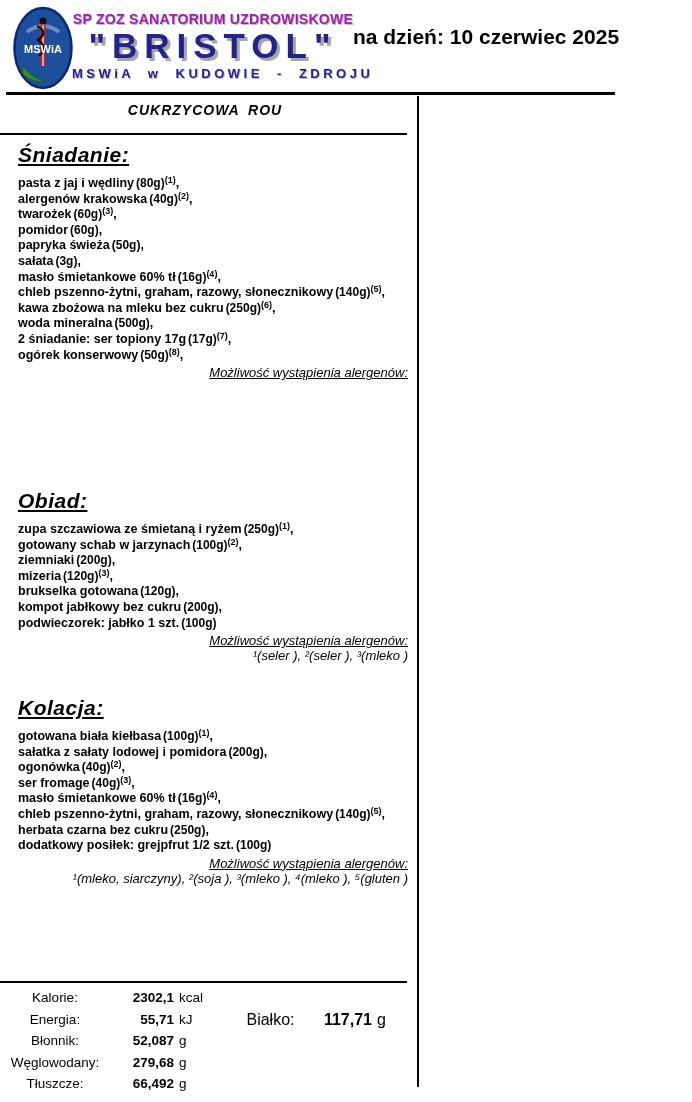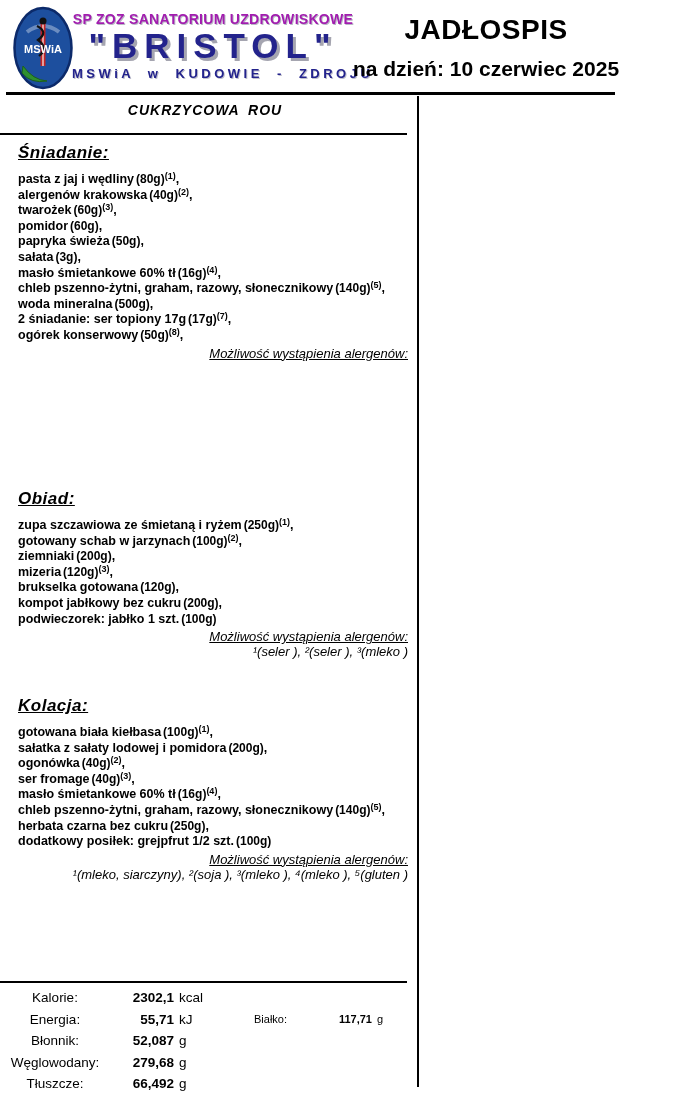--- a/index.html
+++ b/index.html
@@ -23,38 +23,38 @@
   
   .rule-main  { position:absolute; left:6px;  top:92px;  width:609px; height:3px;  background:#000; }
   .vrule      { position:absolute; left:417px; top:96px;  width:2px;   height:991px; background:#000; }
   .title-rule { position:absolute; left:0;    top:133px; width:407px; height:2px;  background:#000; }
   .nutr-rule  { position:absolute; left:0;    top:0;     width:407px; height:2px;  background:#000; }
   
   .diet-title { position:absolute; left:0; top:102px; width:410px; text-align:center;
                 font-weight:bold; font-style:italic; font-size:14px; letter-spacing:1px; word-spacing:4px; }
   
   .meal { position:absolute; left:18px; width:390px; }
-  .meal-head { font-size:17px; font-weight:bold; font-style:italic;
+  .meal-head { font-size:21px; font-weight:bold; font-style:italic;
                text-decoration:underline; letter-spacing:0.5px; margin-bottom:9px; }
   .items { }
   .item { font-size:12.5px; font-weight:bold; line-height:15.6px; white-space:nowrap; }
   .item .qty { font-size:12px; margin-left:2px; }
   .item sup.sp { font-size:9px; line-height:0; vertical-align:4px; }
   .item .tl { font-size:12.5px; }
   .allergen-head { text-align:right; font-style:italic; font-size:13px;
                    text-decoration:underline; margin-top:2px; }
   .allergen-text { text-align:right; font-style:italic; font-size:13px; line-height:16px; }
   
   .nutrition { position:absolute; left:0; top:981px; width:410px; }
   .nrows { margin-top:6px; }
   .nrow { line-height:21.5px; font-size:13.5px; white-space:nowrap; }
   .nlabel { display:inline-block; width:110px; text-align:center; }
   .nvalue { display:inline-block; width:64px; text-align:right; font-weight:bold; }
   .nunit  { margin-left:5px; }
-  .bialko { position:absolute; left:233px; top:28px; line-height:21.5px; font-size:11px; white-space:nowrap; }
+  .bialko { position:absolute; left:233px; top:28px; line-height:21.5px; font-size:16px; white-space:nowrap; }
   .bialko .nlabel { width:75px; }
 </style>
 </head>
 <body>
 
 <div class="page">
 
   <div class="logo-wrap">
     <svg width="60" height="84" viewBox="0 0 60 84">
       <ellipse cx="30" cy="42" rx="28.5" ry="40" fill="#1d4f9e" stroke="#0c2a6a" stroke-width="2.5"></ellipse>
@@ -68,21 +68,20 @@
     </svg>
   </div>
 
   <div class="org-block">
     <div class="org-line1">SP ZOZ SANATORIUM UZDROWISKOWE</div>
     <div class="org-name">"BRISTOL"</div>
     <div class="org-line3">MSWiA w KUDOWIE - ZDROJU</div>
   </div>
 
   <div class="head-right">
-    <div class="doc-title">JADŁOSPIS</div>
     <div class="doc-date">na dzień: 10 czerwiec 2025</div>
   </div>
 
   <div class="rule-main"></div>
   <div class="vrule"></div>
 
   <div class="diet-title">CUKRZYCOWA ROU</div>
   <div class="title-rule"></div>
 
   <section class="meal" style="top:143px">
@@ -98,20 +97,21 @@
         <div class="item"><span class="nm">pomidor</span><span class="qty">(60g)</span><sup class="sp"></sup><span class="tl">,</span></div>
 
         <div class="item"><span class="nm">papryka świeża</span><span class="qty">(50g)</span><sup class="sp"></sup><span class="tl">,</span></div>
 
         <div class="item"><span class="nm">sałata</span><span class="qty">(3g)</span><sup class="sp"></sup><span class="tl">,</span></div>
 
         <div class="item"><span class="nm">masło śmietankowe 60% tł</span><span class="qty">(16g)</span><sup class="sp">(4)</sup><span class="tl">,</span></div>
 
         <div class="item"><span class="nm">chleb pszenno-żytni, graham, razowy, słonecznikowy</span><span class="qty">(140g)</span><sup class="sp">(5)</sup><span class="tl">,</span></div>
 
+        <div class="item"><span class="nm">kawa zbożowa na mleku bez cukru</span><span class="qty">(250g)</span><sup class="sp">(6)</sup><span class="tl">,</span></div>
 
         <div class="item"><span class="nm">woda mineralna</span><span class="qty">(500g)</span><sup class="sp"></sup><span class="tl">,</span></div>
 
         <div class="item"><span class="nm">2 śniadanie: ser topiony 17g</span><span class="qty">(17g)</span><sup class="sp">(7)</sup><span class="tl">,</span></div>
 
         <div class="item"><span class="nm">ogórek konserwowy</span><span class="qty">(50g)</span><sup class="sp">(8)</sup><span class="tl">,</span></div>
 
       </div>
     <div class="allergen-head">Możliwość wystąpienia alergenów:</div>
   </section>

